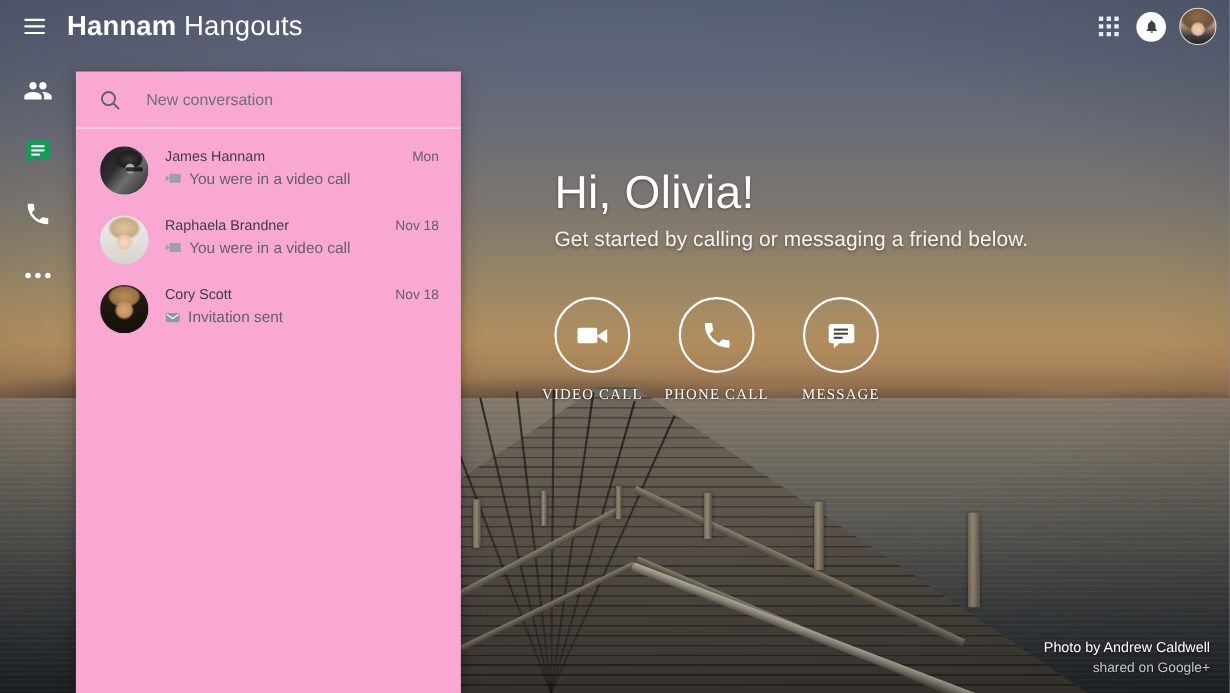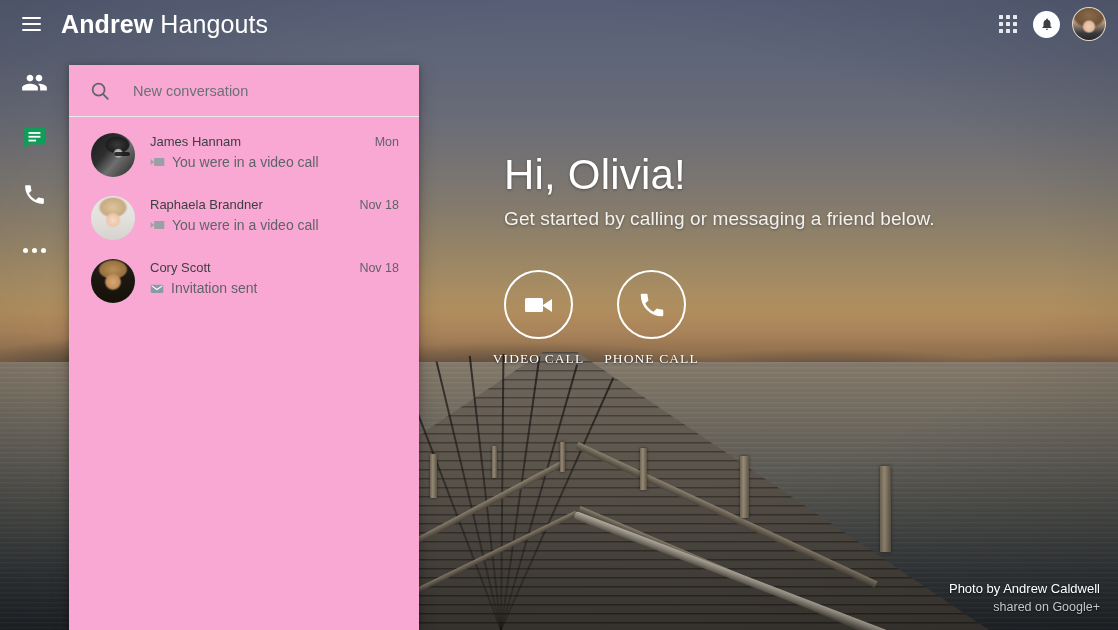--- a/index.html
+++ b/index.html
@@ -485,21 +485,21 @@
     <div class="bg-vignette"></div>
   </div>
 
   <div class="topbar">
     <div class="hamburger">
       <span></span>
         <span></span>
         <span></span>
     </div>
     <div class="brand">
-      <span class="g">Andrew</span><span class="h"> Hangouts</span>
+      <span class="g">Hannam</span><span class="h"> Hangouts</span>
     </div>
 
     <div class="topbar-right">
       <div class="apps-grid">
         <i></i>
           <i></i>
           <i></i>
           <i></i>
           <i></i>
           <i></i>
@@ -643,20 +643,31 @@
 
       <div class="action">
         <div class="action-circle">
           <svg width="30" height="30" viewBox="0 0 24 24" aria-hidden="true">
             <path fill="#ffffff" d="M6.62 10.79a15.05 15.05 0 0 0 6.59 6.59l2.2-2.2c.27-.27.67-.36 1.02-.24 1.12.37 2.33.57 3.57.57.55 0 1 .45 1 1V20c0 .55-.45 1-1 1A17 17 0 0 1 3 4c0-.55.45-1 1-1h3.5c.55 0 1 .45 1 1 0 1.25.2 2.45.57 3.57.11.35.03.74-.25 1.02l-2.2 2.2z"></path>
           </svg>
         </div>
         <div class="action-label">PHONE CALL</div>
       </div>
 
+      <div class="action">
+        <div class="action-circle">
+          <svg width="28" height="28" viewBox="0 0 24 24" aria-hidden="true">
+            <path fill="#ffffff" d="M20 3H4c-1.1 0-2 .9-2 2v11c0 1.1.9 2 2 2h2v4l4.5-4H20c1.1 0 2-.9 2-2V5c0-1.1-.9-2-2-2z"></path>
+            <rect x="6" y="6.6" width="11" height="1.6" fill="#4a4038"></rect>
+            <rect x="6" y="9.8" width="11" height="1.6" fill="#4a4038"></rect>
+            <rect x="6" y="13" width="7" height="1.6" fill="#4a4038"></rect>
+          </svg>
+        </div>
+        <div class="action-label">MESSAGE</div>
+      </div>
 
     </div>
 
     <div class="credit">
       <div class="credit-by">Photo by Andrew Caldwell</div>
       <div class="credit-src">shared on Google+</div>
     </div>
 
   </div>
 

